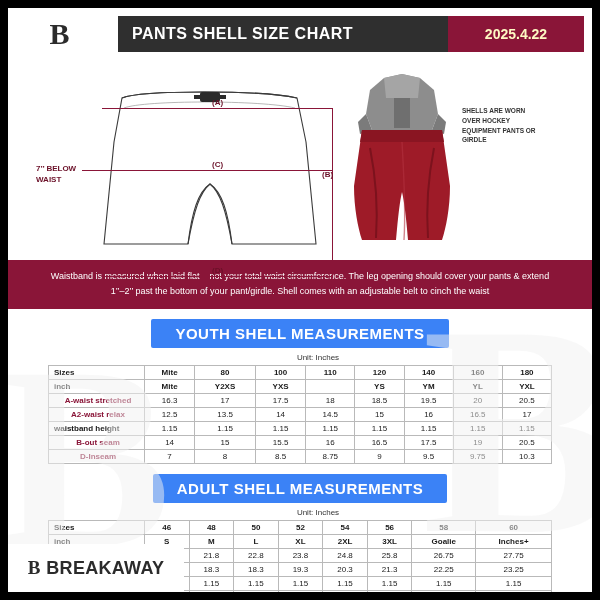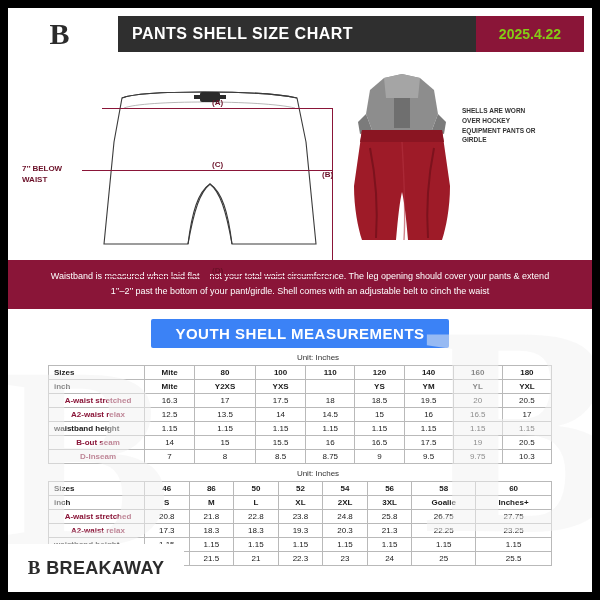--- a/index.html
+++ b/index.html
@@ -57,23 +57,23 @@
     background: #2f2f2f;
     color: #fff;
     display: flex; align-items: center;
     padding-left: 14px;
     font-size: 16px;
     font-weight: bold;
     letter-spacing: 0.5px;
     margin-left: 16px;
   }
   .date-box {
-    width: 108px;
+    width: 136px;
     background: #8a1538;
-    color: #84cc16;
+    color: #fef9c3;
     display: flex; align-items: center; justify-content: center;
     font-size: 14px;
     font-weight: bold;
   }
 
   
   .diagram {
     position: relative;
     height: 196px;
     margin: 6px 8px 0 8px;
@@ -213,21 +213,21 @@
       <div class="dimline" style="left:86px; top:50px; width:230px; height:1px;"></div>
       <div class="dimline" style="left:86px; top:112px; width:230px; height:1px;"></div>
       <div class="dimline" style="left:316px; top:50px; width:1px; height:170px;"></div>
       <div class="dimline" style="left:86px; top:218px; width:230px; height:1px;"></div>
       <div class="dimline" style="left:66px; top:112px; width:24px; height:1px;"></div>
 
       <span class="lbl" style="left:196px; top:40px;">(A)</span>
       <span class="lbl" style="left:196px; top:102px;">(C)</span>
       <span class="lbl" style="left:306px; top:112px;">(B)</span>
       <span class="lbl" style="left:196px; top:208px;">(D)</span>
-      <span class="lbl" style="left:6px; top:105px; white-space:pre; line-height:1.4;">7’’ BELOW
+      <span class="lbl" style="left:20px; top:105px; white-space:pre; line-height:1.4;">7’’ BELOW
 WAIST</span>
 
       <svg class="shortsvg" style="left:330px; top:10px;" width="112" height="178" viewBox="0 0 112 178">
 
         <path d="M24 22 L38 10 L56 6 L74 10 L88 22 L92 46 L86 62 L26 62 L20 46 Z" fill="#8d8d8d"></path>
         <path d="M38 10 L56 6 L74 10 L72 30 L40 30 Z" fill="#a5a5a5"></path>
         <rect x="48" y="30" width="16" height="30" fill="#6f6f6f"></rect>
         <path d="M20 46 L12 54 L14 66 L26 62 Z" fill="#7b7b7b"></path>
         <path d="M92 46 L100 54 L98 66 L86 62 Z" fill="#7b7b7b"></path>
 
@@ -322,27 +322,30 @@
             <td>8.5</td>
             <td>8.75</td>
             <td>9</td>
             <td>9.5</td>
             <td>9.75</td>
             <td>10.3</td>
           </tr>
         </tbody>
     </table>
 
+    <div class="banner-wrap">
+      <div class="banner">ADULT SHELL MEASUREMENTS</div>
+    </div>
     <div class="unit">Unit: Inches</div>
     <table class="size">
       <tbody>
           <tr class="hdr">
             <td class="lab dark">Sizes</td>
             <td>46</td>
-            <td>86</td>
+            <td>48</td>
             <td>50</td>
             <td>52</td>
             <td>54</td>
             <td>56</td>
             <td>58</td>
             <td>60</td>
           </tr>
           <tr class="hdr">
             <td class="lab dark">inch</td>
             <td>S</td>

